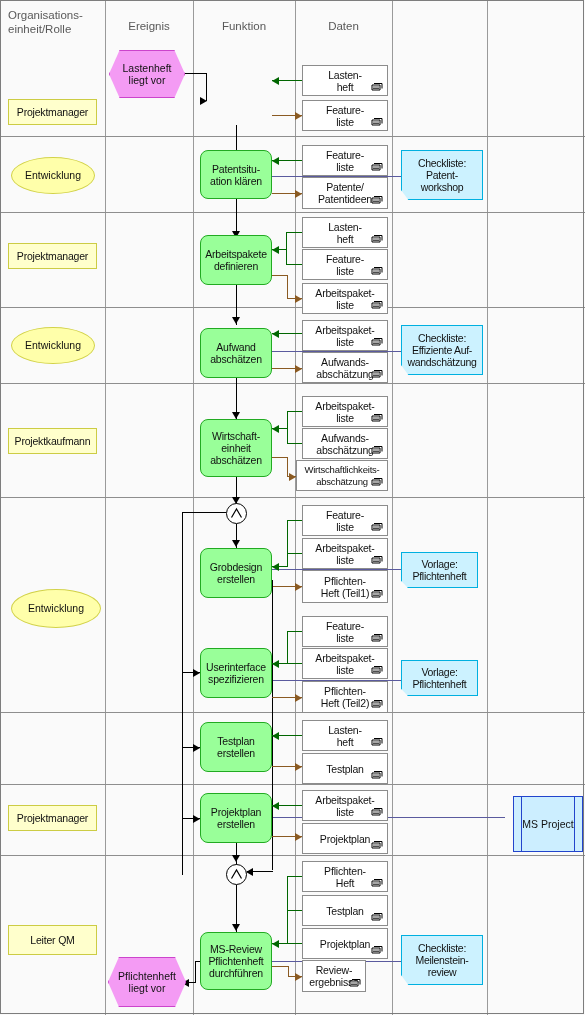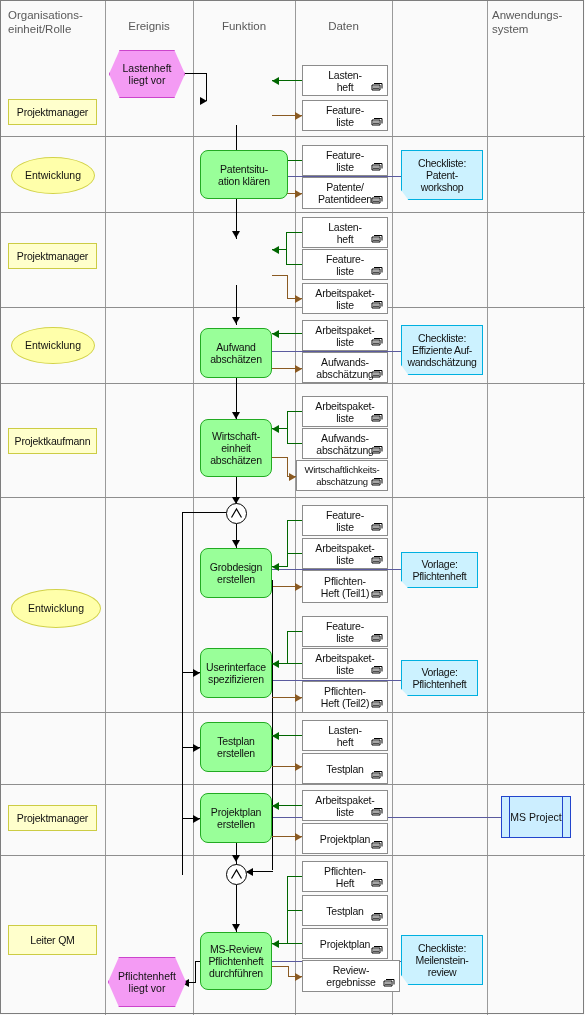--- a/index.html
+++ b/index.html
@@ -90,24 +90,20 @@
   </div>
   <div class="outer-border"></div>
 
   <div class="hdr left" style="left:8px;top:9px;width:95px">
     <div>Organisations-</div>
     <div>einheit/Rolle</div>
   </div>
   <div class="hdr" style="left:105px;top:20px;width:88px">Ereignis</div>
   <div class="hdr" style="left:193px;top:20px;width:102px">Funktion</div>
   <div class="hdr" style="left:295px;top:20px;width:97px">Daten</div>
-  <div class="hdr left" style="left:492px;top:9px;width:92px">
-    <div>Anwendungs-</div>
-    <div>system</div>
-  </div>
 
   <div class="role-box" style="left:8px;top:99px;width:89px;height:26px">Projektmanager</div>
 
   <div class="ev" style="left:109px;top:50px;width:76px;height:48px">
     <div>
       <div>Lastenheft</div>
       <div>liegt vor</div>
     </div>
   </div>
 
@@ -142,21 +138,21 @@
       </svg>
   </div>
   <div class="ln br" style="left:272px;top:115px;width:30px;height:1.3px"></div>
   <div class="arw right br" style="left:295px;top:112px"></div>
 
   <div class="ln" style="left:235.5px;top:125px;width:1.4px;height:36px"></div>
   <div class="arw down" style="left:232px;top:153px"></div>
 
   <div class="role-ell" style="left:11px;top:157px;width:84px;height:37px">Entwicklung</div>
 
-  <div class="fn" style="left:200px;top:150px;width:88px;height:49px">
+  <div class="fn" style="left:200px;top:150px;width:72px;height:49px">
     <div>
       <div>Patentsitu-</div>
       <div>ation klären</div>
     </div>
   </div>
 
   <div class="data" style="left:302px;top:145px;width:86px;height:31px">
     <div>
       <div>Feature-</div>
       <div>liste</div>
@@ -191,20 +187,26 @@
       <div>Patent-</div>
       <div>workshop</div>
     </div>
   </div>
 
   <div class="ln" style="left:235.5px;top:199px;width:1.4px;height:40px"></div>
   <div class="arw down" style="left:232px;top:231px"></div>
 
   <div class="role-box" style="left:8px;top:243px;width:89px;height:26px">Projektmanager</div>
 
+  <div class="fn" style="left:200px;top:235px;width:72px;height:50px">
+    <div>
+      <div>Arbeitspakete</div>
+      <div>definieren</div>
+    </div>
+  </div>
 
   <div class="data" style="left:302px;top:217px;width:86px;height:31px">
     <div>
       <div>Lasten-</div>
       <div>heft</div>
     </div>
     <svg class="docicon" viewBox="0 0 13 10">
         <path d="M1 3h8v5H1z" fill="#fff" stroke="#000" stroke-width="1"></path>
         <path d="M3 1.5h8v5" fill="none" stroke="#000" stroke-width="1"></path>
         <path d="M2 5h6M2 6.5h6" stroke="#000" stroke-width="0.7"></path>
@@ -554,21 +556,21 @@
     <svg class="docicon" viewBox="0 0 13 10">
         <path d="M1 3h8v5H1z" fill="#fff" stroke="#000" stroke-width="1"></path>
         <path d="M3 1.5h8v5" fill="none" stroke="#000" stroke-width="1"></path>
         <path d="M2 5h6M2 6.5h6" stroke="#000" stroke-width="0.7"></path>
       </svg>
   </div>
   <div class="ln br" style="left:272px;top:836px;width:30px;height:1.3px"></div>
   <div class="arw right br" style="left:295px;top:833px"></div>
 
   <div class="ln pu" style="left:272px;top:817px;width:233px;height:1.2px;z-index:1"></div>
-  <div class="sys" style="left:501px;top:796px;width:70px;height:42px">
+  <div class="sys" style="left:513px;top:796px;width:70px;height:56px">
     <div class="bar" style="left:7px"></div>
     <div class="bar" style="right:7px"></div>
     <span>MS Project</span>
   </div>
 
   <div class="ln" style="left:235.5px;top:843px;width:1.4px;height:24px"></div>
   <div class="arw down" style="left:232px;top:855px"></div>
 
   <div class="conn" style="left:225.5px;top:864px">
     <svg width="19" height="19" viewBox="0 0 19 19">
@@ -623,21 +625,21 @@
         <path d="M2 5h6M2 6.5h6" stroke="#000" stroke-width="0.7"></path>
       </svg>
   </div>
   <div class="ln g" style="left:287px;top:876px;width:15px;height:1.3px"></div>
   <div class="ln g" style="left:287px;top:910px;width:15px;height:1.3px"></div>
   <div class="ln g" style="left:287px;top:943px;width:15px;height:1.3px"></div>
   <div class="ln g" style="left:287px;top:876px;width:1.3px;height:68px"></div>
   <div class="ln g" style="left:272px;top:943px;width:16px;height:1.3px"></div>
   <div class="arw left g" style="left:272px;top:940px"></div>
 
-  <div class="data" style="left:302px;top:960px;width:98px;height:32px">
+  <div class="data" style="left:302px;top:960px;width:64px;height:32px">
     <div>
       <div>Review-</div>
       <div>ergebnisse</div>
     </div>
     <svg class="docicon" viewBox="0 0 13 10">
         <path d="M1 3h8v5H1z" fill="#fff" stroke="#000" stroke-width="1"></path>
         <path d="M3 1.5h8v5" fill="none" stroke="#000" stroke-width="1"></path>
         <path d="M2 5h6M2 6.5h6" stroke="#000" stroke-width="0.7"></path>
       </svg>
   </div>

